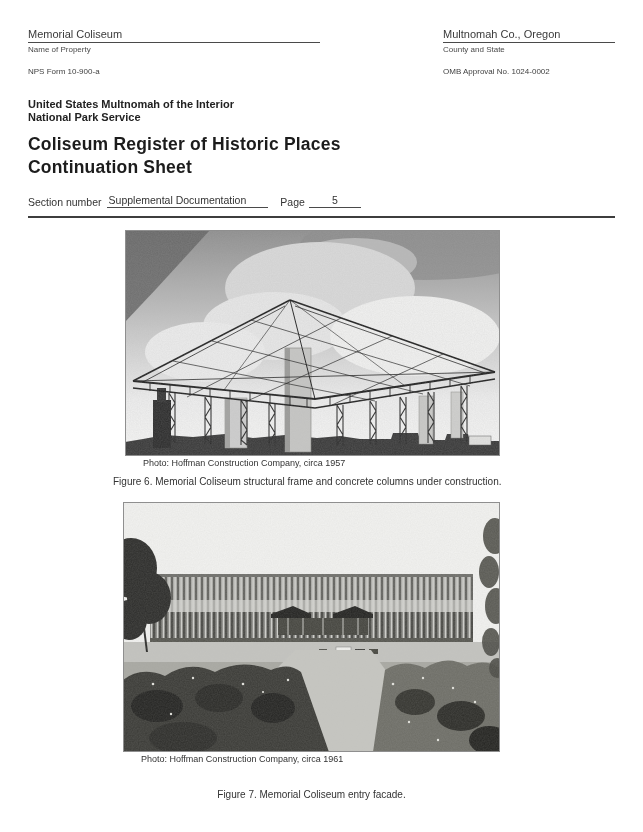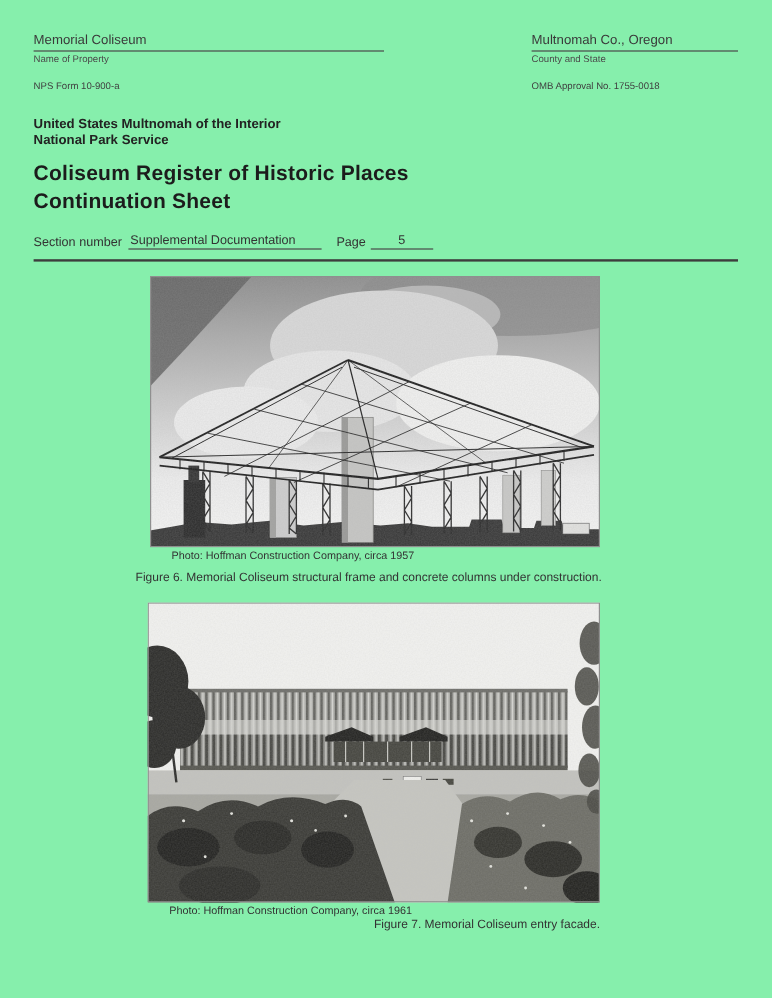--- a/index.html
+++ b/index.html
@@ -1,17 +1,17 @@
 <!DOCTYPE html>
 <html><head>
 <meta charset="utf-8">
 <style>
   html,body{margin:0;padding:0;background:#d9d9d9;}
   .page{
-    position:relative;width:643px;height:832px;margin:0 auto;background:#86efac;
+    position:relative;width:643px;height:832px;margin:0 auto;background:#ffffff;
     font-family:"Liberation Sans", sans-serif;color:#2e2e2e;overflow:hidden;
     box-sizing:border-box;padding:28px 28px 0 28px;
   }
   .hdr-row{display:flex;justify-content:space-between;align-items:flex-start;}
   .hdr-left{width:292px;}
   .hdr-right{width:172px;}
   .u-line{border-bottom:1px solid #4a4a4a;}
   .prop-name{font-size:11px;color:#3a3a3a;padding-bottom:2px;}
   .small-label{font-size:8px;color:#4a4a4a;margin-top:2px;}
   .form-row{display:flex;justify-content:space-between;margin-top:13px;}
@@ -22,42 +22,42 @@
   .section-line{margin-top:15px;font-size:10.5px;color:#333;display:flex;align-items:flex-end;}
   .section-val{border-bottom:1px solid #4a4a4a;margin-left:5px;padding:0 22px 1px 2px;}
   .page-lab{margin-left:12px;}
   .page-val{border-bottom:1px solid #4a4a4a;margin-left:4px;width:52px;text-align:center;padding-bottom:1px;}
   .rule{margin-top:8px;height:2px;background:#3d3d3d;width:587px;}
   .photo-block1{margin-left:97px;margin-top:12px;width:375px;}
   .photo-block2{margin-left:95px;margin-top:15px;width:417px;}
   .photo-frame{display:block;line-height:0;}
   .credit{font-size:9px;color:#333;margin-top:2px;margin-left:18px;line-height:11px;}
   .figcap1{margin-top:7px;margin-left:85px;font-size:10px;color:#333;}
-  .figcap2{margin-top:0;margin-left:95px;width:377px;text-align:right;font-size:10px;color:#333;}
+  .figcap2{margin-top:24px;margin-left:95px;width:377px;text-align:center;font-size:10px;color:#333;}
   svg{display:block;}
 </style>
 </head>
 <body>
 
 <div class="page">
 
   <div class="hdr-row">
     <div class="hdr-left">
       <div class="prop-name u-line">Memorial Coliseum</div>
       <div class="small-label">Name of Property</div>
     </div>
     <div class="hdr-right">
       <div class="prop-name u-line">Multnomah Co., Oregon</div>
       <div class="small-label">County and State</div>
     </div>
   </div>
 
   <div class="form-row">
     <div class="form-no">NPS Form 10-900-a</div>
-    <div class="omb">OMB Approval No. 1755-0018</div>
+    <div class="omb">OMB Approval No. 1024-0002</div>
   </div>
 
   <div class="agency">
     <div>United States Multnomah of the Interior</div>
     <div>National Park Service</div>
   </div>
 
   <div class="doc-title">
     <div>Coliseum Register of Historic Places</div>
     <div>Continuation Sheet</div>

